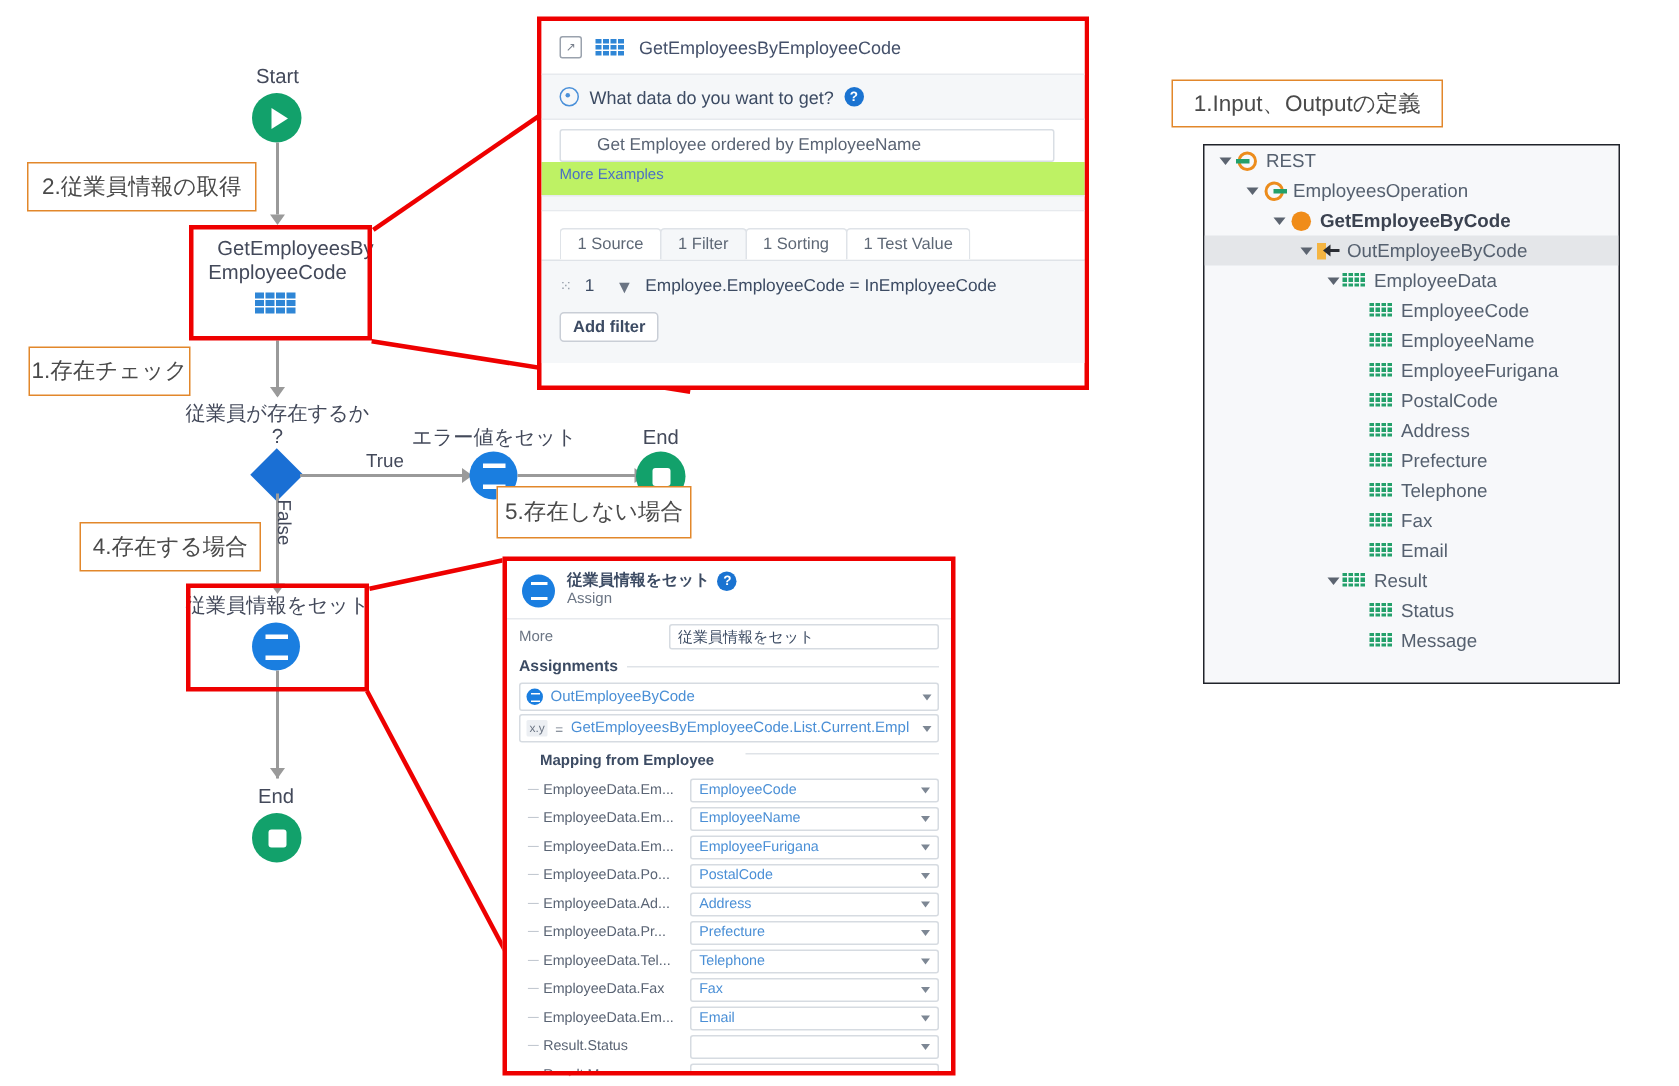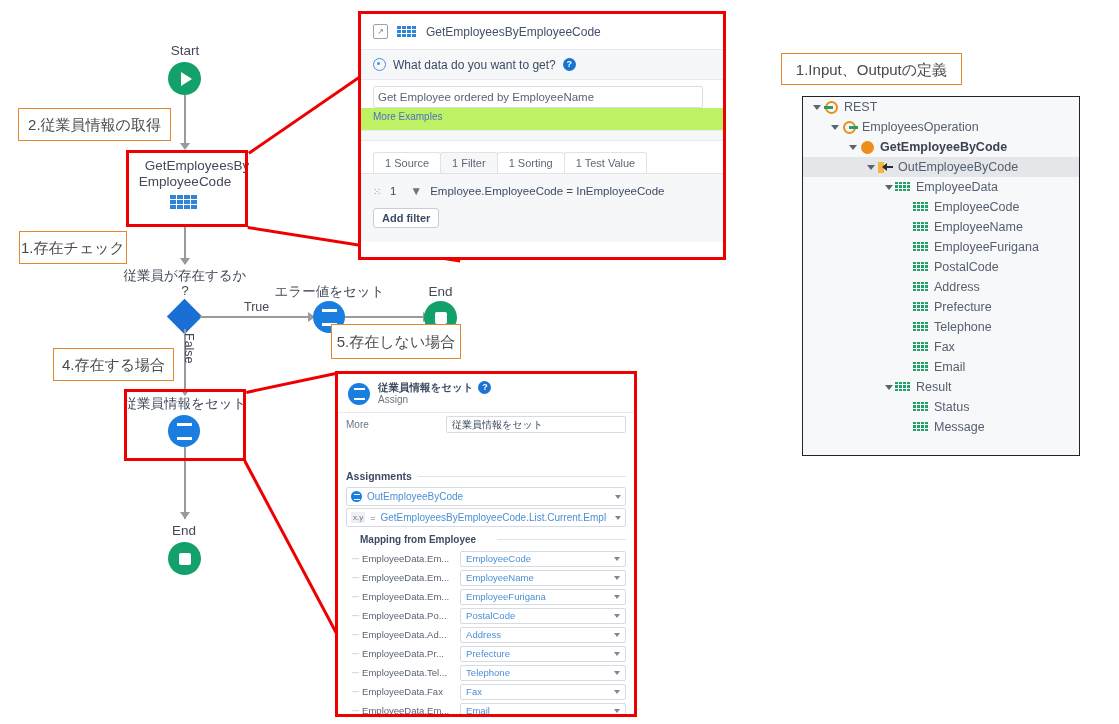--- a/index.html
+++ b/index.html
@@ -147,21 +147,21 @@
     background:#4a90d9;border-radius:50%;
   }
   .help-badge{
     width:13px;height:13px;border-radius:50%;background:#1a73d1;color:#fff;
     font-size:9px;font-weight:bold;display:flex;align-items:center;
     justify-content:center;line-height:1;
   }
   .qp-inputrow{padding:6px 12px 0 12px;background:#fff;}
   .qp-input{
     border:1px solid #d9dee4;border-radius:2px;height:22px;
-    display:flex;align-items:center;padding:0 4px;font-size:11.5px;color:#5a6474;
+    display:flex;align-items:center;padding:0 24px;font-size:11.5px;color:#5a6474;
     background:#fff;width:330px;box-sizing:border-box;
   }
   .qp-more{
     padding:3px 12px 8px 12px;font-size:10px;color:#4b6fc5;background:#bef264;
   }
   .qp-sep{height:9px;background:#f5f7f9;border-top:1px solid #e7eaee;border-bottom:1px solid #e7eaee;}
   .qp-tabs{display:flex;align-items:flex-end;padding:7px 12px 0 12px;background:#fff;height:25px;}
   .qp-tab{
     border:1px solid #dfe3e8;border-bottom:none;border-radius:3px 3px 0 0;
     padding:4px 11px;font-size:11px;color:#5e6876;background:#fff;margin-right:-1px;
@@ -195,40 +195,40 @@
   .ap-hsub{font-size:10px;color:#6b7584;line-height:1.2;}
   .ap-row{display:flex;align-items:center;padding:3px 8px;font-size:10px;}
   .ap-lbl{color:#6b7584;width:100px;flex:none;}
   .ap-field{
     border:1px solid #d6dbe1;border-radius:2px;background:#fff;height:17px;
     display:flex;align-items:center;padding:0 5px;font-size:10px;color:#3c4b63;
     flex:1;box-sizing:border-box;
   }
   .ap-section{
     font-size:10.5px;font-weight:bold;color:#3c4b63;padding:2px 8px 3px 8px;
-    display:flex;align-items:center;gap:6px;margin-top:32px;
+    display:flex;align-items:center;gap:6px;
   }
   .ap-section .rule{flex:1;height:1px;background:#dfe3e8;}
   .ap-assignrow{
     margin:2px 8px;border:1px solid #d6dbe1;border-radius:2px;height:17px;
     display:flex;align-items:center;padding:0 4px;gap:5px;background:#fff;
   }
   .ap-bullet{width:11px;height:11px;border-radius:50%;background:#1a7ee0;flex:none;
     display:flex;align-items:center;justify-content:center;}
   .ap-bullet .eq{width:6px;height:4px;border-top:1.5px solid #fff;border-bottom:1.5px solid #fff;}
   .ap-xy{font-size:8px;color:#6b7584;background:#eceff3;padding:1px 2px;border-radius:1px;flex:none;}
   .ap-eqs{font-size:9px;color:#6b7584;flex:none;}
   .ap-val{font-size:10px;color:#4a8fd6;flex:1;overflow:hidden;white-space:nowrap;}
   .caret{
     width:0;height:0;border-left:3px solid transparent;border-right:3px solid transparent;
     border-top:4px solid #7d8794;flex:none;margin-left:4px;
   }
   .ap-mapping{
     font-size:10px;font-weight:bold;color:#3c4b63;padding:5px 0 4px 22px;
-    display:flex;align-items:center;gap:21px;position:relative;
+    display:flex;gap:21px;position:relative;
   }
   .ap-mapping .rule{flex:1;height:1px;background:#dfe3e8;margin-right:8px;}
   .ap-maprow{
     display:flex;align-items:center;padding:1.5px 8px 1.5px 14px;gap:6px;
   }
   .ap-maplbl{font-size:9.5px;color:#5a6474;width:92px;flex:none;white-space:nowrap;}
   .ap-mapfield{
     border:1px solid #d6dbe1;border-radius:2px;background:#fff;height:16px;
     display:flex;align-items:center;padding:0 5px;font-size:9.5px;color:#4a8fd6;
     flex:1;box-sizing:border-box;

